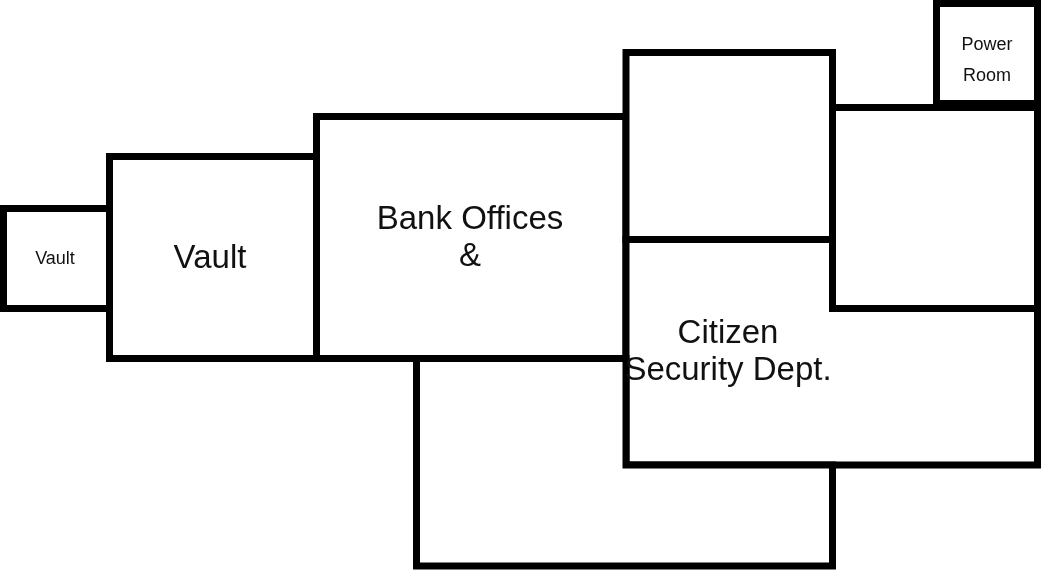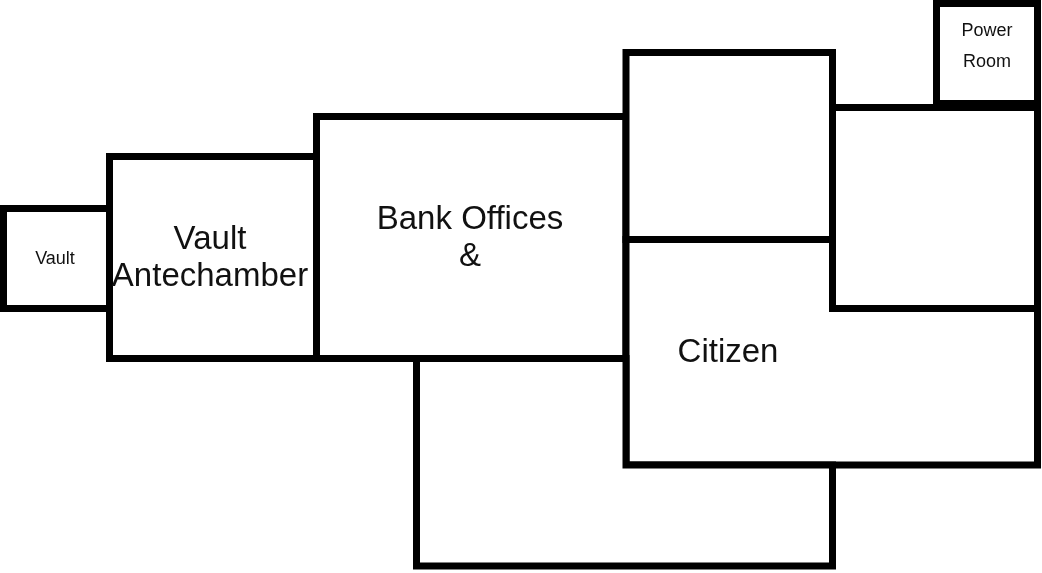--- a/index.html
+++ b/index.html
@@ -41,21 +41,21 @@
   }
   .label.big   { font-size: 33px; line-height: 37px; }
   .label.small { font-size: 18px; line-height: 31px; }
   
   .label.vault              { left: 55px;  top: 258px; }
   .label.vault-antechamber  { left: 210px; top: 256px; }
   .label.bank-offices       { left: 470px; top: 236px; }
   .label.lobby              { left: 520px; top: 465px; }
   .label.citizen-security   { left: 728px; top: 350px; }
   .label.utility-rooms      { left: 935px; top: 208px; }
-  .label.power-room         { left: 987px; top: 46px;  }
+  .label.power-room         { left: 987px; top: 60px;  }
 </style>
 </head>
 <body>
 
 <div class="canvas">
 
   <svg class="walls-svg" viewBox="0 0 1042 573" xmlns="http://www.w3.org/2000/svg">
 
     <rect x="3.5" y="208.5" width="106" height="100"></rect>
 
@@ -73,31 +73,31 @@
 
     <path d="M416.5,358.5 L626,358.5 L626,465 L832.5,465 L832.5,566 L416.5,566 Z"></path>
   </svg>
 
   <div class="label small vault">
     <div>Vault</div>
   </div>
 
   <div class="label big vault-antechamber">
     <div>Vault</div>
-    <div>Antechamber</div>
   </div>
 
   <div class="label big bank-offices">
     <div>Bank Offices</div>
     <div>&amp;</div>
   </div>
 
 
   <div class="label big citizen-security">
     <div>Citizen</div>
+    <div>Security Dept.</div>
   </div>
 
 
   <div class="label small power-room">
     <div>Power</div>
     <div>Room</div>
   </div>
 
 </div>
 

